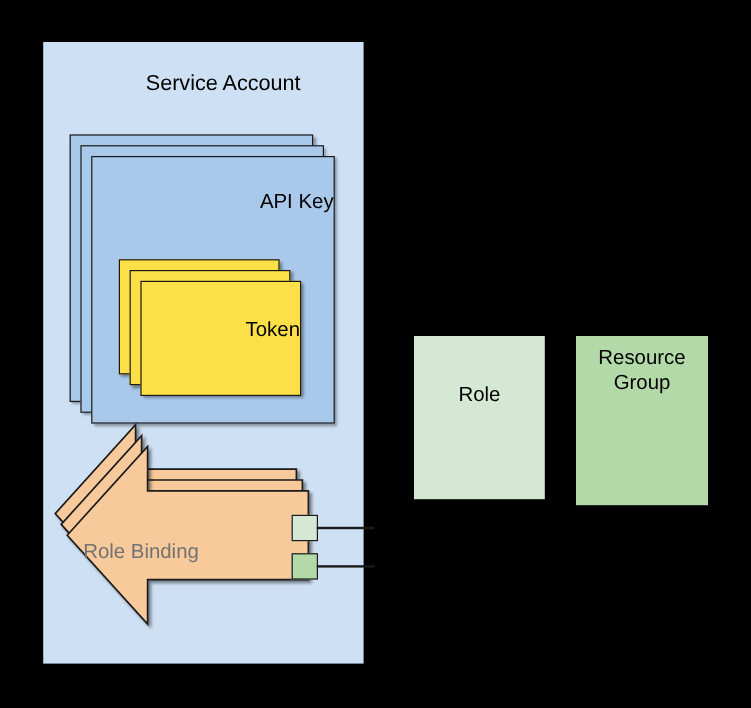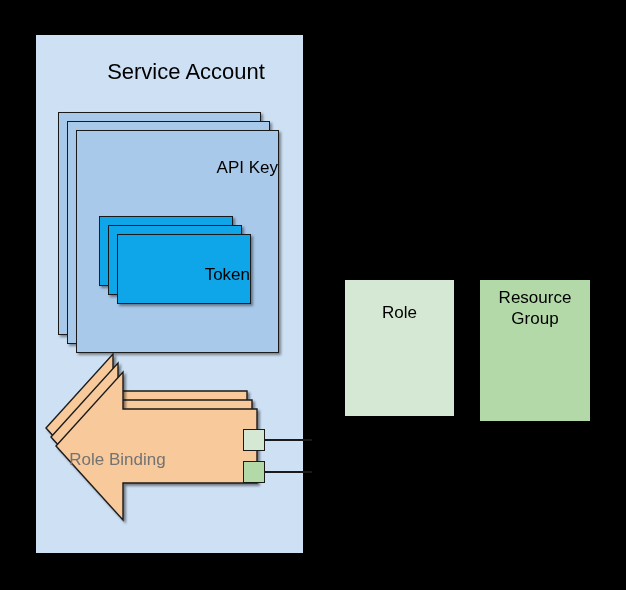--- a/index.html
+++ b/index.html
@@ -36,21 +36,21 @@
     width: 267px;
     height: 518px;
     background: #cee0f3;
     border: none;
   }
   .service-account-label {
     position: absolute;
     left: 0;
     top: 24px;
     width: 300px;
-    font-size: 22px;
+    font-size: 18px;
     color: #000000;
   }
 
   
   .stack {
     position: absolute;
   }
   .stack .layer {
     position: absolute;
     box-sizing: border-box;
@@ -68,21 +68,21 @@
   
   .apikey-stack { left: 58px; top: 112px; width: 222px; height: 242px; }
   .apikey-stack .layer { width: 203px; height: 223px; background: #a9c9ea; }
   .apikey-stack .l1 { left: 0px;  top: 0px;  }
   .apikey-stack .l2 { left: 9px;  top: 9px;  }
   .apikey-stack .l3 { left: 18px; top: 18px; }
   .apikey-stack .layer-label { top: 27px; }
 
   
   .token-stack { left: 99px; top: 216px; width: 155px; height: 116px; }
-  .token-stack .layer { width: 134px; height: 70px; background: #0ea5e9; }
+  .token-stack .layer { width: 134px; height: 96px; background: #fde047; }
   .token-stack .l1 { left: 0px;  top: 0px;  }
   .token-stack .l2 { left: 9px;  top: 9px;  }
   .token-stack .l3 { left: 18px; top: 18px; }
   .token-stack .layer-label { top: 30px; }
 
   
   .rolebinding-stack {
     position: absolute;
     left: 46px;
     top: 364px;
@@ -129,21 +129,21 @@
     justify-content: center;
     font-size: 17px;
     color: #000000;
     line-height: 1.24;
     text-align: center;
     white-space: pre-line;
   }
   .role-box {
     left: 345px; top: 280px; width: 109px; height: 136px;
     background: #d5e8d4;
-    padding-top: 22px;
+    padding-top: 38px;
   }
   .resourcegroup-box {
     left: 480px; top: 280px; width: 110px; height: 141px;
     background: #b3d9a8;
     padding-top: 7px;
   }
 </style>
 </head>
 <body>
 

